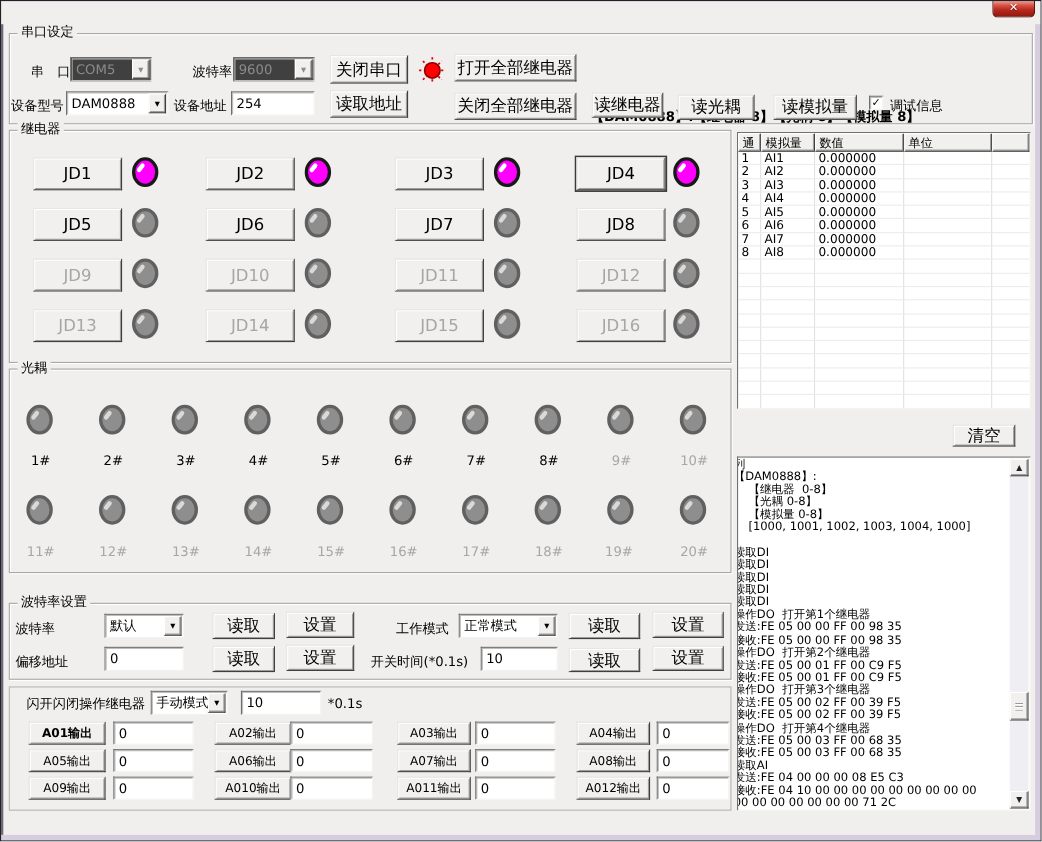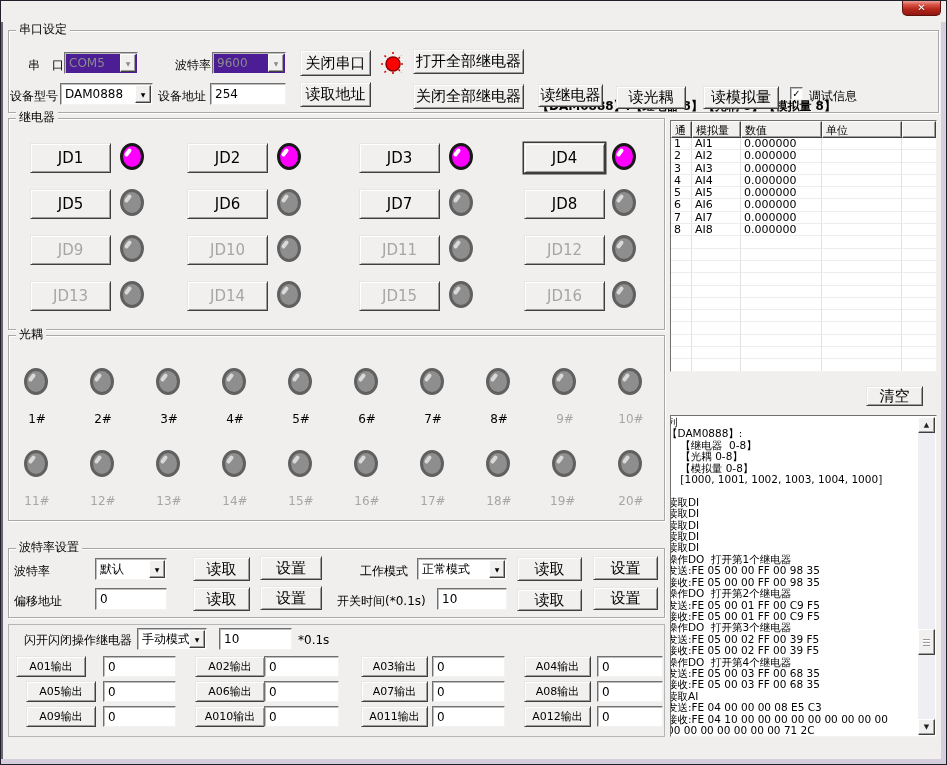--- a/index.html
+++ b/index.html
@@ -32,21 +32,21 @@
     border-color:#707070 #f2f2f0 #f2f2f0 #707070;
     box-shadow:inset 1px 1px 0 #bdbdbd;
     font-family:inherit;font-size:12px;color:#000;padding:1px 4px;outline:none;}
   .combo{position:absolute;background:#fff;border:1px solid;
     border-color:#707070 #f2f2f0 #f2f2f0 #707070;box-shadow:inset 1px 1px 0 #bdbdbd;
     display:flex;align-items:center;padding-left:4px;cursor:default;}
   .combo .val{flex:1;overflow:hidden;white-space:nowrap;}
   .combo .arrow{position:absolute;right:1px;top:1px;bottom:1px;width:16px;background:#f1f0ee;
     border:1px solid;border-color:#fff #3f3f3f #3f3f3f #fff;box-shadow:inset -1px -1px 0 #9d9d9d;
     display:flex;align-items:center;justify-content:center;font-size:6px;color:#000;}
-  .combo.disabled{background:#4c1d95;color:#8b8b8b;}
+  .combo.disabled{background:#404040;color:#8b8b8b;}
   .combo.disabled .arrow{color:#8b8b8b;}
   .gbox{position:absolute;border:1px solid #a8a8a8;box-shadow:inset 1px 1px 0 #fff,1px 1px 0 #fff;}
   .gbox-label{position:absolute;top:-9px;left:7px;background:#f0efed;padding:0 3px;font-size:12px;line-height:14px;}
   .lbl{position:absolute;white-space:nowrap;}
   .led{position:absolute;width:24px;height:27px;border-radius:50%;}
   .led.on{background:#ff00ff;border:3px solid #181818;}
   .led.off{background:#8e8e8e;border:3px solid #606060;}
   .led::after{content:"";position:absolute;left:3px;top:2px;width:4px;height:9px;border-radius:3px;
     transform:rotate(38deg);background:#fff;}
   .led.off::after{background:#d9d9d9;}
@@ -434,21 +434,21 @@
 
   <div class="gbox" style="left:8px;top:624px;width:657px;height:113px;box-shadow:none;border-color:#b5b5b5;"></div>
   <span class="lbl" style="left:24px;top:632px;">闪开闪闭操作继电器</span>
   <div class="combo" style="left:137px;top:628px;width:70px;height:22px;">
     <span class="val">手动模式</span>
     <span class="arrow">▼</span>
   </div>
   <input class="input" style="left: 219px; top: 628px; width: 73px; height: 22px;" value="10">
   <span class="lbl" style="left:298px;top:633px;">*0.1s</span>
 
-  <button class="btn small" style="left:16px;top:656px;width:70px;height:21px;">A01输出</button>
+  <button class="btn small" style="left:26px;top:656px;width:70px;height:21px;font-weight:bold;">A01输出</button>
   <input class="input" style="left: 103px; top: 656px; width: 73px; height: 21px;" value="0">
   <button class="btn small" style="left:195px;top:656px;width:70px;height:21px;">A02输出</button>
   <input class="input" style="left: 264px; top: 656px; width: 75px; height: 21px;" value="0">
   <button class="btn small" style="left:361px;top:656px;width:67px;height:21px;">A03输出</button>
   <input class="input" style="left: 432px; top: 656px; width: 73px; height: 21px;" value="0">
   <button class="btn small" style="left:524px;top:656px;width:67px;height:21px;">A04输出</button>
   <input class="input" style="left: 597px; top: 656px; width: 66px; height: 21px;" value="0">
 
   <button class="btn small" style="left:26px;top:681px;width:70px;height:21px;">A05输出</button>
   <input class="input" style="left: 103px; top: 681px; width: 73px; height: 21px;" value="0">

